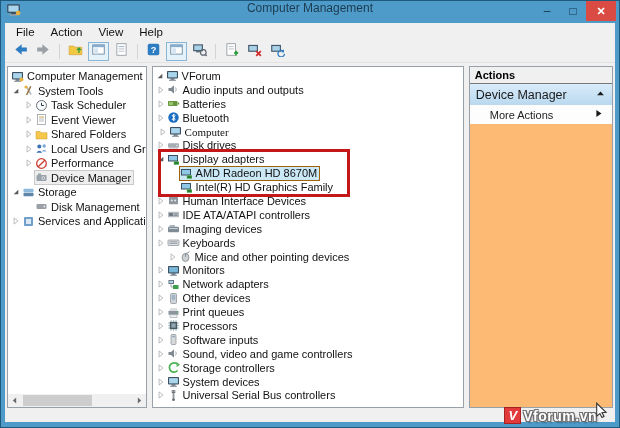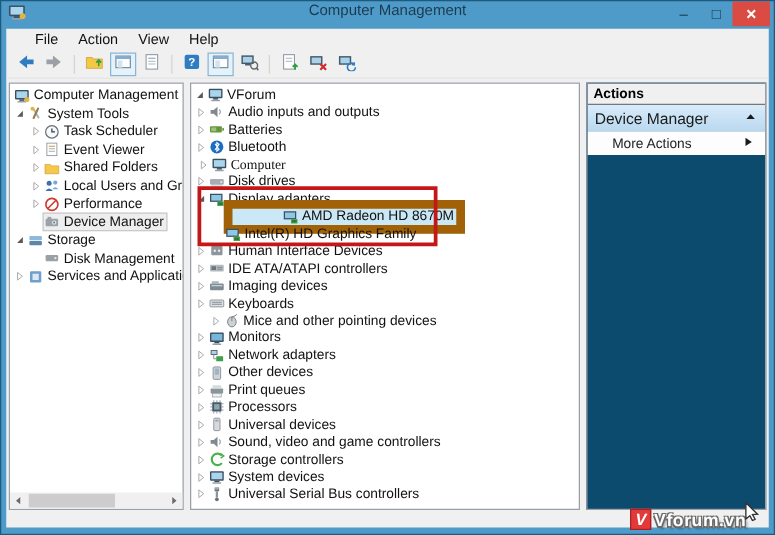--- a/index.html
+++ b/index.html
@@ -11,43 +11,43 @@
   .titlebar { position:relative; height:22px; display:flex; align-items:flex-start; }
   .app-icon { margin-left:5px; width:16px; height:16px; display:flex; align-items:center; }
   .title-text { position:absolute; left:0; right:0; text-align:center; font-size:12px; color:#1d3b50; }
   .win-controls { position:absolute; right:3px; top:0; display:flex; height:20px; }
   .win-btn { width:26px; height:20px; display:flex; align-items:center; justify-content:center; font-size:12px; color:#14344a; cursor:default; }
   .win-btn.close { width:30px; background:#d94b43; color:#fff; font-size:11px; font-weight:bold; }
 
   
   .chrome { position:absolute; top:22px; left:4px; right:4px; bottom:5px; background:#f0f0f0; }
 
-  .menubar { height:18px; display:flex; align-items:center; padding-left:15px; font-size:11.5px; color:#111; }
+  .menubar { height:18px; display:flex; align-items:center; padding-left:3px; font-size:11.5px; color:#111; }
   .menu-item { padding:1px 8px; }
 
   .toolbar { height:22px; display:flex; align-items:center; padding-left:4px; border-bottom:1px solid #e3e3e3; }
   .tb-btn { width:21px; height:19px; display:flex; align-items:center; justify-content:center; margin:0 1px; border:1px solid transparent; }
   .tb-btn.framed { background:#e6f2fa; border:1px solid #8ab6d6; }
   .tb-sep { width:1px; height:15px; background:#d4d4d4; margin:0 4px; }
 
   
   .main { display:flex; padding:3px 2px 0 2px; gap:5px; height:345px; }
   .panel { background:#fff; border:1px solid #9aa0a8; overflow:hidden; position:relative; }
   .left-panel  { width:147px; }
   .mid-panel   { width:329px; }
-  .actions-panel { width:152px; background:#0c4a6e; }
+  .actions-panel { width:152px; background:#fdba74; }
 
   .tree { padding-top:2px; white-space:nowrap; position:relative; }
   .row { display:flex; align-items:center; font-size:11px; color:#111; }
   .left-panel .row { height:14.5px; }
   .mid-panel  .row { height:13.9px; }
   .exp { width:10px; min-width:10px; display:flex; align-items:center; justify-content:center; }
   .t-icon { width:13px; min-width:13px; height:13px; margin-right:3px; display:flex; align-items:center; }
   .sel { display:flex; align-items:center; padding:0 2px 0 0; border:1px solid transparent; }
-  .mid-panel  .row.selected .sel { background:#cbe8f6; border:7px solid #a16207;padding-left:40px; }
+  .mid-panel  .row.selected .sel { background:#cbe8f6; border:1px solid #a16207; }
   .left-panel .row.selected .sel { background:#eeeeee; border:1px solid #c9c9c9; }
 
   .red-box { position:absolute; border:3px solid #c41818; left:5px; width:192px; pointer-events:none; }
 
   
   .hscroll { position:absolute; left:0; right:0; bottom:0; height:13px; background:#f0f0f0; display:flex; align-items:center; }
   .hs-arrow { width:13px; height:13px; display:flex; align-items:center; justify-content:center; }
   .hs-track { flex:1; height:13px; position:relative; }
   .hs-thumb { position:absolute; left:2px; top:1px; width:62%; height:11px; background:#cdcdcd; }
 
@@ -699,21 +699,21 @@
                   <path d="M4 2.5 L9 6.5 L4 10.5 Z" fill="#fff" stroke="#a8a8a8" stroke-width="1"></path>
                 </svg>
               </span>
               <span class="sel">
                 <span class="t-icon">
                   <svg width="13" height="13" viewBox="0 0 13 13" font-family="Liberation Sans, sans-serif">
                     <rect x="4" y="1.5" width="5" height="10" rx="1" fill="#d6dadd" stroke="#878d93" stroke-width="0.7"></rect>
                     <rect x="5.2" y="2.8" width="2.6" height="1.4" fill="#8ea3b5"></rect>
                   </svg>
                 </span>
-                <span>Universal devices</span>
+                <span>Software inputs</span>
               </span>
             </div>
             <div class="row" style="padding-left: 3px;">
               <span class="exp">
                 <svg width="10" height="10" viewBox="0 0 13 13" font-family="Liberation Sans, sans-serif">
                   <path d="M4 2.5 L9 6.5 L4 10.5 Z" fill="#fff" stroke="#a8a8a8" stroke-width="1"></path>
                 </svg>
               </span>
               <span class="sel">
                 <span class="t-icon">

